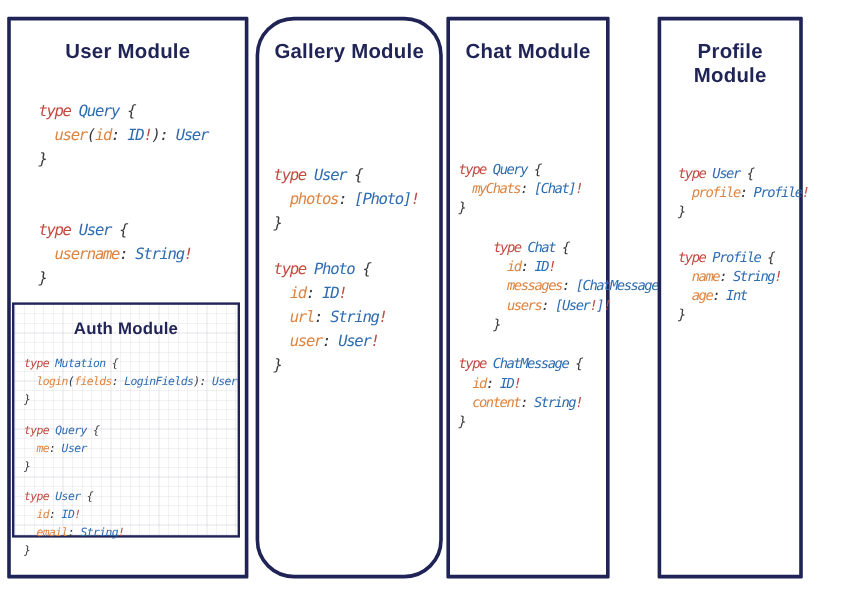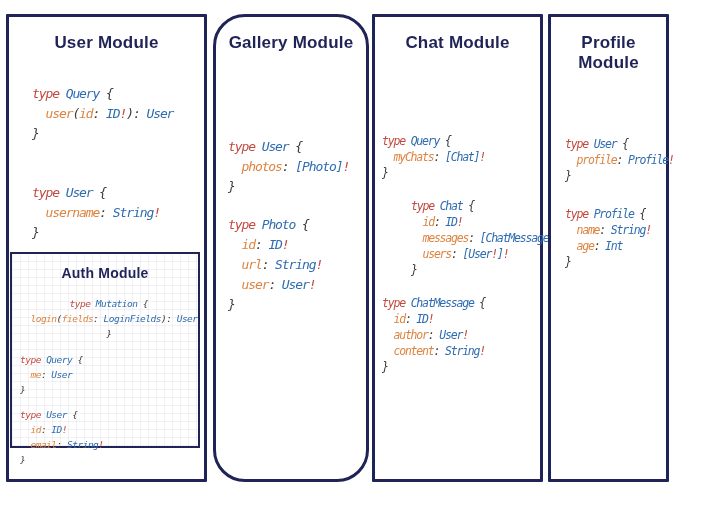--- a/index.html
+++ b/index.html
@@ -8,21 +8,21 @@
   *{margin:0;padding:0;box-sizing:border-box;}
   html,body{width:704px;height:511px;background:#ffffff;overflow:hidden;}
   body{font-family:"Liberation Sans",sans-serif;position:relative;}
 
   .panel{
     position:absolute;top:14px;height:468px;background:#fff;
     border:3px solid var(--navy);border-radius:1px;
   }
   #p-user{left:6px;width:201px;}
   #p-gallery{left:213px;width:156px;border-radius:32px;}
-  #p-chat{left:372px;width:171px;}
+  #p-chat{left:372px;width:136px;}
   #p-profile{left:548px;width:121px;}
 
   .panel-title{
     margin-top:16px;text-align:center;font-weight:bold;
     font-size:17px;letter-spacing:.2px;color:var(--navy);
     font-family:"Liberation Sans",sans-serif;
   }
 
   .code{position:absolute;font-family:"DejaVu Sans Mono",monospace;font-style:italic;}
   .code .line{white-space:pre;}
@@ -41,21 +41,21 @@
 
   
   #auth{
     position:absolute;left:1px;top:235px;width:190px;height:196px;
     background:#fff;border:2px solid var(--navy);
     background-image:
       repeating-linear-gradient(0deg, rgba(70,70,110,.07) 0 1px, transparent 1px 8px),
       repeating-linear-gradient(90deg, rgba(70,70,110,.07) 0 1px, transparent 1px 8px);
   }
   #auth .panel-title{font-size:14px;margin-top:11px;}
-  #auth .b1{top:42px;left:8px;text-align:center;}
+  #auth .b1{top:42px;left:8px;}
   #auth .b2{top:98px;left:8px;}
   #auth .b3{top:153px;left:8px;}
 
   
   #p-gallery .b1{top:120px;left:12px;}
   #p-gallery .b2{top:198px;left:12px;}
 
   
   #p-chat .b1{top:116px;left:7px;}
   #p-chat .b2{top:181px;left:7px;margin-left:29px;}
@@ -130,21 +130,20 @@
     <div class="code code-md b2">
         <div class="line"><span class="c-r">type</span><span class="c-d"> </span><span class="c-b">Chat</span><span class="c-d"> {</span></div>
         <div class="line"><span class="c-o">  id</span><span class="c-d">: </span><span class="c-b">ID</span><span class="c-r">!</span></div>
         <div class="line"><span class="c-o">  messages</span><span class="c-d">: </span><span class="c-b">[ChatMessage]</span><span class="c-r">!</span></div>
         <div class="line"><span class="c-o">  users</span><span class="c-d">: </span><span class="c-b">[User</span><span class="c-r">!</span><span class="c-b">]</span><span class="c-r">!</span></div>
         <div class="line"><span class="c-d">}</span></div>
       </div>
     <div class="code code-md b3">
         <div class="line"><span class="c-r">type</span><span class="c-d"> </span><span class="c-b">ChatMessage</span><span class="c-d"> {</span></div>
         <div class="line"><span class="c-o">  id</span><span class="c-d">: </span><span class="c-b">ID</span><span class="c-r">!</span></div>
-        <div class="line"><span class="c-o">  author</span><span class="c-d">: </span><span class="c-b">User</span><span class="c-r">!</span></div>
         <div class="line"><span class="c-o">  content</span><span class="c-d">: </span><span class="c-b">String</span><span class="c-r">!</span></div>
         <div class="line"><span class="c-d">}</span></div>
       </div>
   </section>
 
   <section class="panel" id="p-profile">
     <h2 class="panel-title">Profile Module</h2>
     <div class="code code-md b1">
         <div class="line"><span class="c-r">type</span><span class="c-d"> </span><span class="c-b">User</span><span class="c-d"> {</span></div>
         <div class="line"><span class="c-o">  profile</span><span class="c-d">: </span><span class="c-b">Profile</span><span class="c-r">!</span></div>

